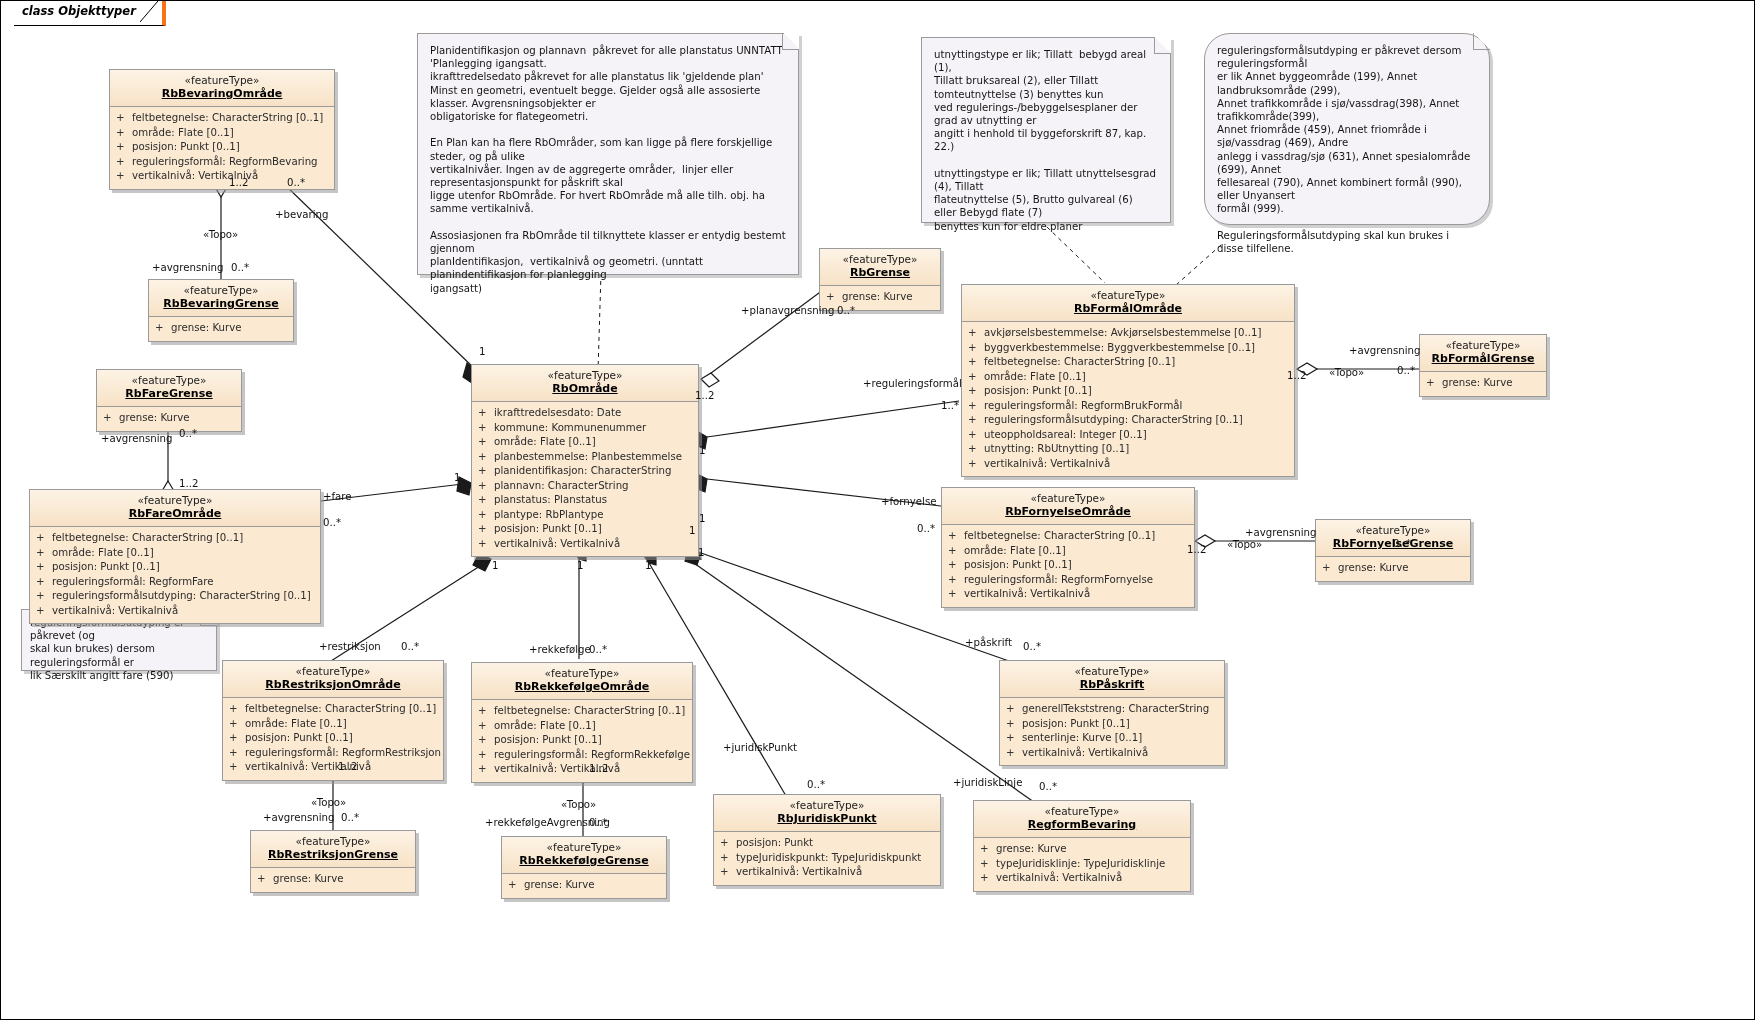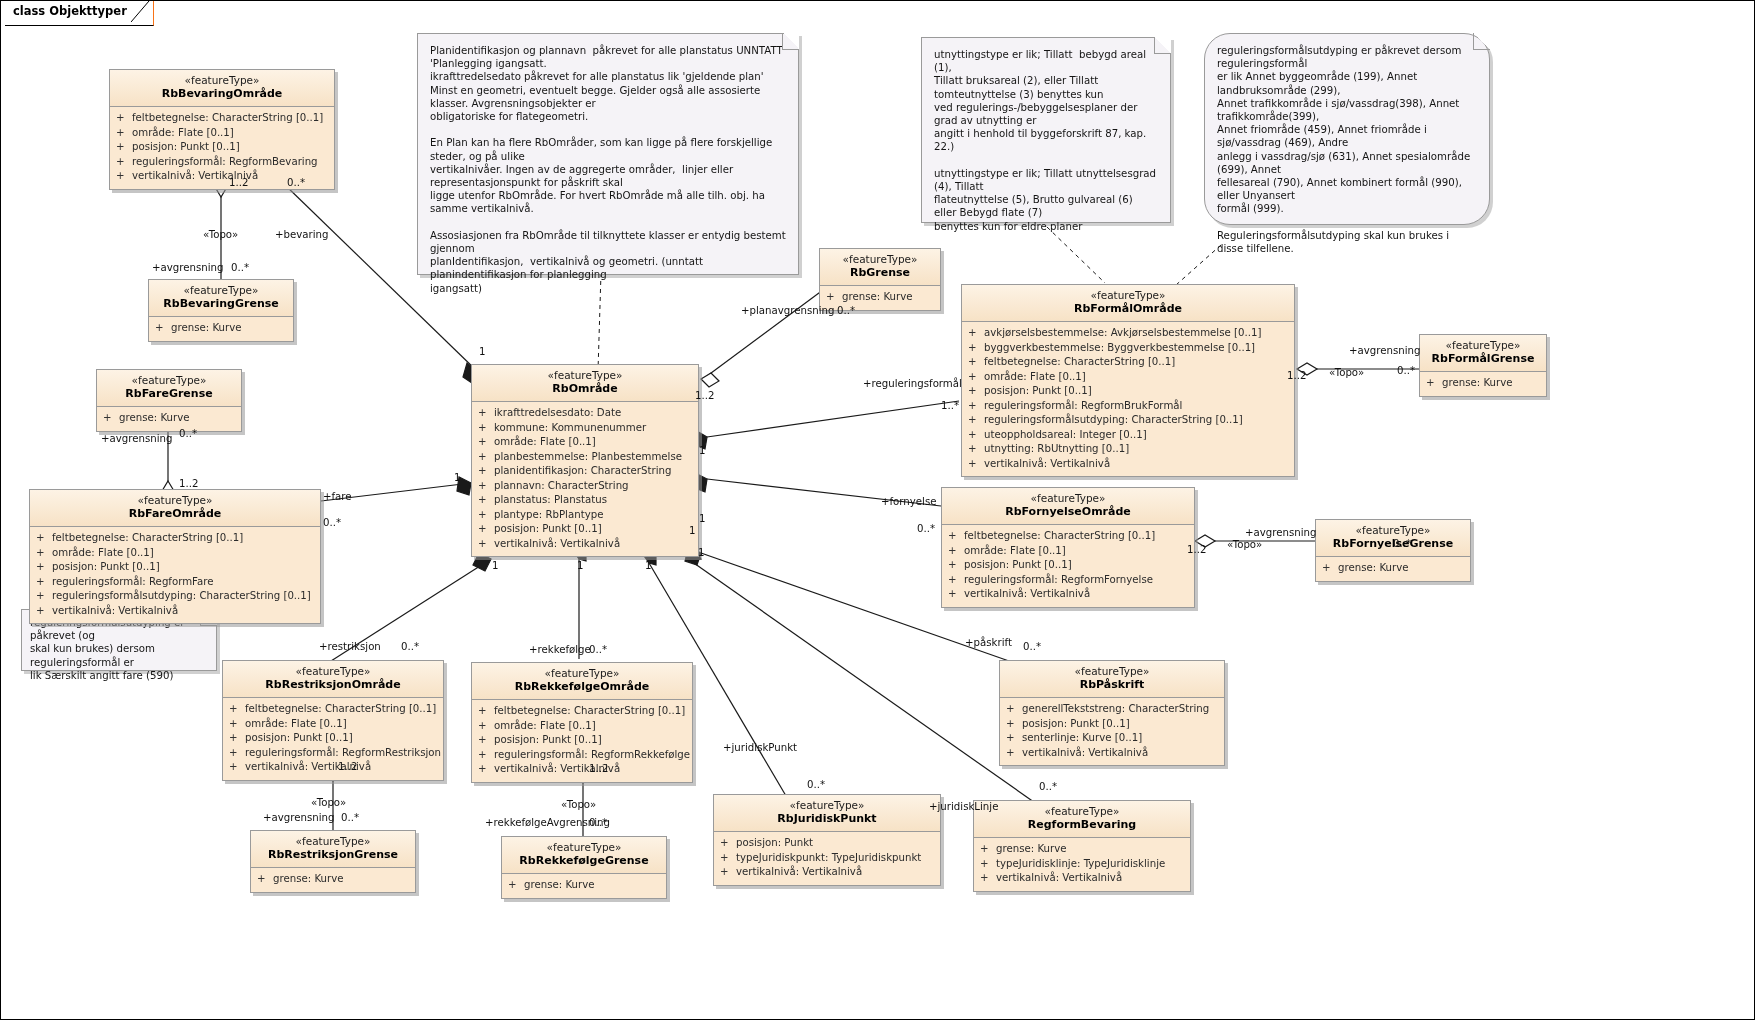--- a/index.html
+++ b/index.html
@@ -1,30 +1,30 @@
 <!DOCTYPE html>
 <html><head>
 <meta charset="utf-8">
 <style>
   html,body{margin:0;padding:0;background:#ffffff;}
   body{font-family:"DejaVu Sans","Liberation Sans",sans-serif;}
   #canvas{position:relative;width:1755px;height:1020px;overflow:hidden;background:#fff;
           border:1px solid #000;box-sizing:border-box;}
   
-  .frame-tab{position:absolute;left:4px;top:0;height:20px;padding:2px 26px 2px 8px;
-             border-right:1px solid #f97316;border-bottom:1px solid #000;background:#fff;
-             font-size:11.5px;font-weight:bold;color:#000;line-height:16px;white-space:nowrap;z-index:40;}
+  .frame-tab{position:absolute;left:13px;top:0;height:20px;padding:2px 26px 2px 8px;
+             border-right:4px solid #f97316;border-bottom:1px solid #000;background:#fff;
+             font-size:11.5px;font-weight:bold;color:#000;line-height:16px;white-space:nowrap;z-index:40;font-style:italic;}
   .frame-tab .slash{position:absolute;right:0;top:0;width:22px;height:21px;overflow:hidden;}
   
   .cls{position:absolute;background:#f9e9d2;border:1px solid #9a9a9a;
        box-shadow:3px 3px 0 0 rgba(150,150,150,.55);box-sizing:border-box;z-index:20;}
   .cls .hdr{background:linear-gradient(180deg,#fdf3e5 0%,#f7e2c6 100%);
             border-bottom:1px solid #9a9a9a;text-align:center;padding:4px 6px 5px 6px;}
   .cls .stereo{font-size:10.5px;color:#1b1b1b;line-height:13px;}
-  .cls .cname{font-size:11px;font-weight:bold;color:#000;line-height:14px;}
+  .cls .cname{font-size:11px;font-weight:bold;color:#000;line-height:14px;text-decoration:underline;}
   .cls .attrs{padding:4px 4px 5px 6px;background:#fbe9d2;}
   .cls .attr{font-size:10.2px;color:#2b2b2b;line-height:14.5px;white-space:nowrap;}
   .cls .attr .vis{display:inline-block;width:16px;color:#333;}
   
   .note{position:absolute;background:#f5f3f7;border:1px solid #9a9a9a;
         box-shadow:3px 3px 0 0 rgba(150,150,150,.45);box-sizing:border-box;z-index:15;}
   .note .ntext{padding:10px 12px 8px 12px;font-size:10.2px;line-height:13.2px;color:#141414;white-space:pre-wrap;}
   .note .fold{position:absolute;right:-1px;top:-1px;width:16px;height:16px;
               background:linear-gradient(225deg,#ffffff 0 50%,transparent 50%);
               border-left:1px solid #9a9a9a;border-bottom:1px solid #9a9a9a;}
@@ -366,21 +366,21 @@
     </div>
     <div class="attrs">
       <div class="attr"><span class="vis">+</span><span>grense: Kurve</span></div>
       <div class="attr"><span class="vis">+</span><span>typeJuridisklinje: TypeJuridisklinje</span></div>
       <div class="attr"><span class="vis">+</span><span>vertikalnivå: Vertikalnivå</span></div>
     </div>
   </div>
 
   <div class="lbl" style="left:228px;top:176px;">1..2</div>
   <div class="lbl" style="left:286px;top:176px;">0..*</div>
-  <div class="lbl" style="left:274px;top:208px;margin-top:20px;">+bevaring</div>
+  <div class="lbl" style="left:274px;top:208px;">+bevaring</div>
   <div class="lbl" style="left:202px;top:228px;">«Topo»</div>
   <div class="lbl" style="left:151px;top:261px;">+avgrensning</div>
   <div class="lbl" style="left:230px;top:261px;">0..*</div>
 
   <div class="lbl" style="left:100px;top:432px;">+avgrensning</div>
   <div class="lbl" style="left:178px;top:427px;">0..*</div>
   <div class="lbl" style="left:178px;top:477px;">1..2</div>
   <div class="lbl" style="left:322px;top:490px;">+fare</div>
   <div class="lbl" style="left:322px;top:516px;">0..*</div>
   <div class="lbl" style="left:453px;top:471px;">1</div>
@@ -425,17 +425,17 @@
   <div class="lbl" style="left:588px;top:816px;">0..*</div>
 
   <div class="lbl" style="left:964px;top:636px;">+påskrift</div>
   <div class="lbl" style="left:1022px;top:640px;">0..*</div>
   <div class="lbl" style="left:697px;top:546px;">1</div>
 
   <div class="lbl" style="left:722px;top:741px;">+juridiskPunkt</div>
   <div class="lbl" style="left:806px;top:778px;">0..*</div>
   <div class="lbl" style="left:644px;top:559px;">1</div>
 
-  <div class="lbl" style="left:928px;top:776px;margin-top:24px;">+juridiskLinje</div>
+  <div class="lbl" style="left:952px;top:776px;">+juridiskLinje</div>
   <div class="lbl" style="left:1038px;top:780px;">0..*</div>
   <div class="lbl" style="left:688px;top:524px;">1</div>
 
 </div>
 
 </body></html>

